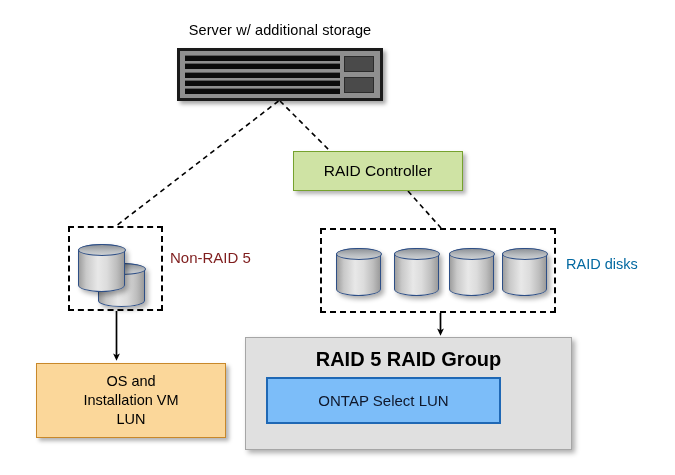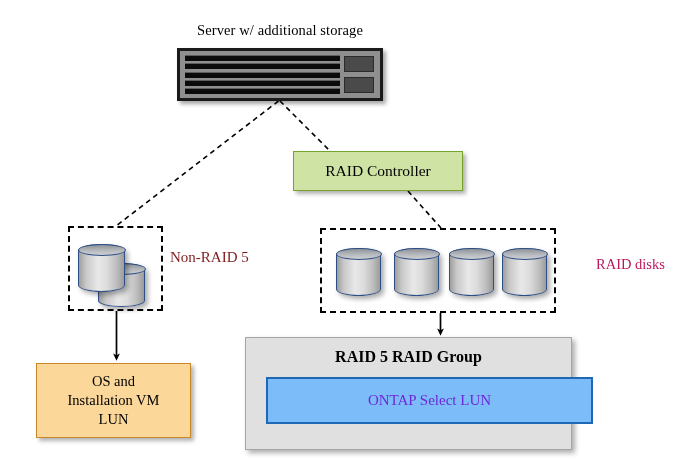--- a/index.html
+++ b/index.html
@@ -12,21 +12,21 @@
   }
   #canvas {
     position: relative;
     width: 675px;
     height: 475px;
     background: #ffffff;
     overflow: hidden;
   }
 
   
-  .abs { position: absolute; font-family: Liberation Serif, serif; }
+  .abs { position: absolute; }
 
   
   #server-title {
     left: 0px;
     top: 22px;
     width: 560px;
     text-align: center;
     font-size: 14.5px;
     color: #000000;
     letter-spacing: 0.1px;
@@ -131,32 +131,32 @@
   
   #nonraid-label {
     left: 170px;
     top: 248px;
     width: 95px;
     font-size: 15px;
     line-height: 19px;
     color: #7f1d1d;
   }
   #raiddisks-label {
-    left: 596px;
+    left: 566px;
     top: 256px;
     font-size: 14.5px;
-    color: #be185d;
+    color: #0369a1;
     white-space: nowrap;
   }
 
   
   #os-lun-box {
     left: 36px;
     top: 363px;
-    width: 155px;
+    width: 190px;
     height: 75px;
     background: #fbd79a;
     border: 1.5px solid #c8882a;
     box-sizing: border-box;
     display: flex;
     align-items: center;
     justify-content: center;
     text-align: center;
     font-size: 14.5px;
     line-height: 19px;
@@ -173,39 +173,39 @@
     border: 1.5px solid #a6a6a6;
     box-sizing: border-box;
     box-shadow: 3px 3px 5px rgba(0,0,0,0.32);
   }
   #raid5-title {
     position: absolute;
     left: 0;
     top: 10px;
     width: 100%;
     text-align: center;
-    font-size: 16px;
+    font-size: 20px;
     font-weight: bold;
     color: #000000;
     white-space: nowrap;
   }
   #ontap-lun-box {
     position: absolute;
     left: 20px;
     top: 39px;
-    width: 327px;
+    width: 235px;
     height: 47px;
     background: #7cbdf9;
     border: 2px solid #1f68b5;
     box-sizing: border-box;
     display: flex;
     align-items: center;
     justify-content: center;
     font-size: 15px;
-    color: #6d28d9;
+    color: #0f172a;
     white-space: nowrap;
   }
 
   
   #connectors {
     position: absolute;
     left: 0;
     top: 0;
     width: 675px;
     height: 475px;

